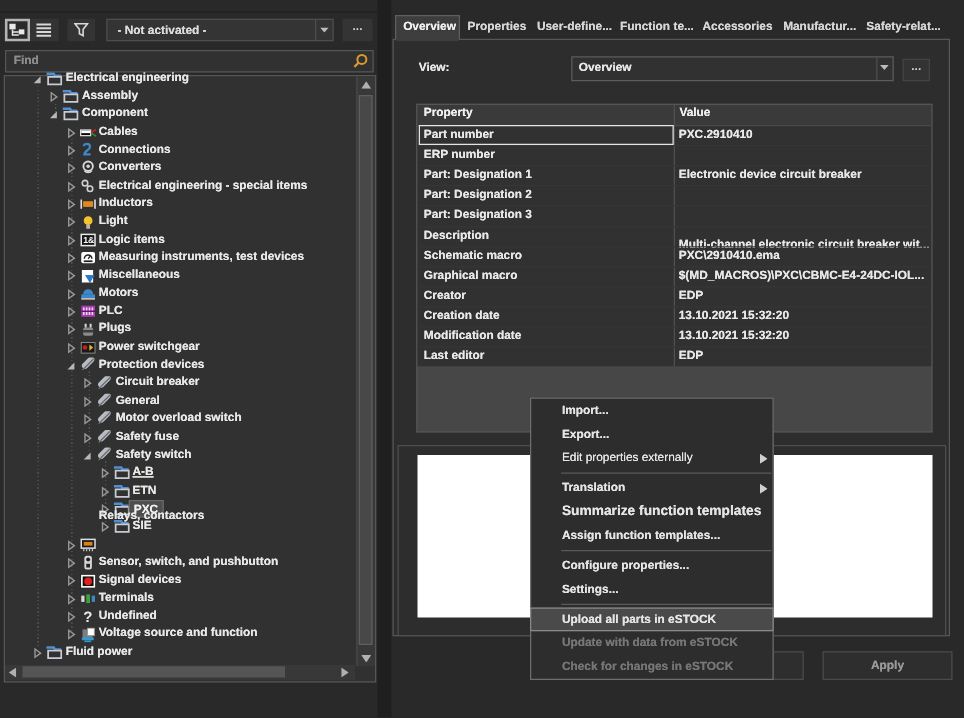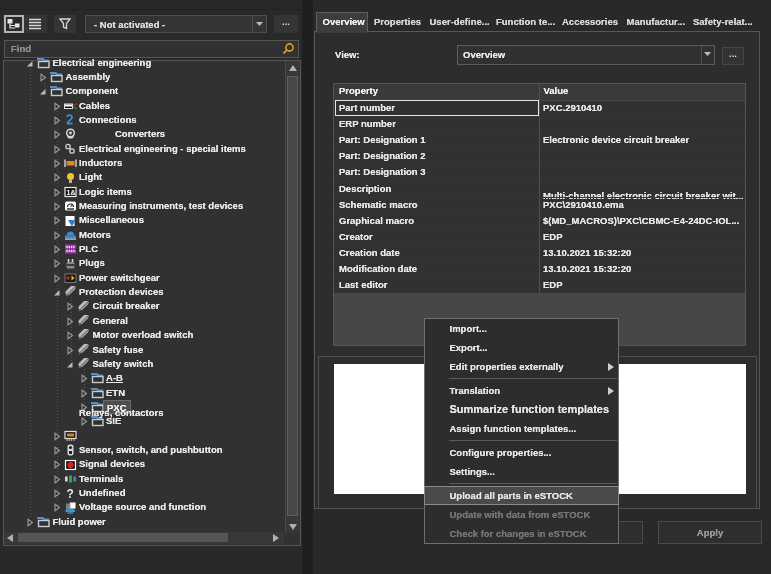--- a/index.html
+++ b/index.html
@@ -85,21 +85,21 @@
   </svg>
 <div class="abs txt" style="left:79.0px;top:112.9px;height:14.35px;line-height:14.35px;">Connections</div>
 <svg class="abs" style="left:52.5px;top:130.25px;" width="8" height="9" viewBox="0 0 8 9">
     <path d="M2 1.2 L6.5 4.5 L2 7.8 Z" fill="none" stroke="#999999" stroke-width="1.1"></path>
   </svg>
 <svg class="abs" style="left:63.5px;top:128.45px;" width="13" height="12" viewBox="0 0 13 12">
     <circle cx="6.5" cy="5" r="3.8" fill="none" stroke="#d8d8d8" stroke-width="1.5"></circle>
     <circle cx="6.5" cy="5" r="1.4" fill="#d8d8d8"></circle>
     <path d="M3.5 8.5 C5 10.5 8 10.5 9.5 8.5" fill="none" stroke="#d8d8d8" stroke-width="1.3"></path>
   </svg>
-<div class="abs txt" style="left:79.0px;top:127.2px;height:14.35px;line-height:14.35px;margin-left:36px;">Converters</div>
+<div class="abs txt" style="left:79.0px;top:127.2px;height:14.35px;line-height:14.35px;">Converters</div>
 <svg class="abs" style="left:52.5px;top:144.6px;" width="8" height="9" viewBox="0 0 8 9">
     <path d="M2 1.2 L6.5 4.5 L2 7.8 Z" fill="none" stroke="#999999" stroke-width="1.1"></path>
   </svg>
 <svg class="abs" style="left:63.5px;top:142.79999999999998px;" width="13" height="12" viewBox="0 0 13 12">
     <circle cx="4" cy="3.5" r="2.2" fill="none" stroke="#d0d0d0" stroke-width="1.3"></circle>
     <circle cx="8" cy="8" r="2.2" fill="none" stroke="#d0d0d0" stroke-width="1.3"></circle>
     <path d="M5.5 5 L6.8 6.3" stroke="#d0d0d0" stroke-width="1.2"></path>
   </svg>
 <div class="abs txt" style="left:79.0px;top:141.6px;height:14.35px;line-height:14.35px;">Electrical engineering - special items</div>
 <svg class="abs" style="left:52.5px;top:158.95px;" width="8" height="9" viewBox="0 0 8 9">
@@ -395,21 +395,21 @@
 <div class="abs txt" style="left:543px;top:277.1px;width:202px;height:16.1px;line-height:16.1px;overflow:hidden;">EDP</div>
 <div class="abs" style="left:333.5px;top:277.1px;width:411.5px;height:1px;background:#363636;"></div>
 <div class="abs" style="left:334.5px;top:99.5px;width:204px;height:16.5px;border:1.5px solid #e4e4e4;background:transparent;"></div>
 <div class="abs" style="left:317.5px;top:356px;width:439.5px;height:152.5px;border:1px solid #4f4f4f;"></div>
 <div class="abs" style="left:334px;top:364px;width:412px;height:129.5px;background:#ffffff;"></div>
 <div class="abs" style="left:560px;top:521px;width:83px;height:23px;background:#2e2e2e;border:1px solid #4b4b4b;"></div>
 <div class="abs" style="left:658px;top:521px;width:104px;height:23px;background:#2e2e2e;border:1px solid #4b4b4b;color:#9a9a9a;font-size:9.5px;font-weight:bold;text-align:center;line-height:21px;text-shadow:0 0 0.5px currentColor;">Apply</div>
 <div class="abs" style="left:423.5px;top:317.5px;width:195.5px;height:226.5px;background:#2d2d2d;border:1px solid #6e6e6e;"></div>
 <div class="abs" style="left:449.5px;top:319.0px;height:19px;line-height:19px;font-size:9.5px;font-weight:bold;color:#e5e5e5;white-space:nowrap;text-shadow:0 0 0.5px currentColor;">Import...</div>
 <div class="abs" style="left:449.5px;top:338.0px;height:19px;line-height:19px;font-size:9.5px;font-weight:bold;color:#e5e5e5;white-space:nowrap;text-shadow:0 0 0.5px currentColor;">Export...</div>
-<div class="abs" style="left:449.5px;top:357.0px;height:19px;line-height:19px;font-size:9.5px;font-weight:bold;color:#e5e5e5;white-space:nowrap;text-shadow:0 0 0.5px currentColor;">Edit properties externally</div>
+<div class="abs" style="left:449.5px;top:357.0px;height:19px;line-height:19px;font-size:9.5px;font-weight:normal;color:#e5e5e5;white-space:nowrap;text-shadow:0 0 0.5px currentColor;">Edit properties externally</div>
 <svg class="abs" style="left:608px;top:362.5px;" width="6" height="8" viewBox="0 0 6 8">
     <path d="M0 0 L0 8 L6 4 Z" fill="#d0d0d0"></path>
   </svg>
 <div class="abs" style="left:449px;top:378.0px;width:168px;height:1px;background:#5a5a5a;"></div>
 <div class="abs" style="left:449.5px;top:381.0px;height:19px;line-height:19px;font-size:9.5px;font-weight:bold;color:#e5e5e5;white-space:nowrap;text-shadow:0 0 0.5px currentColor;">Translation</div>
 <svg class="abs" style="left:608px;top:386.5px;" width="6" height="8" viewBox="0 0 6 8">
     <path d="M0 0 L0 8 L6 4 Z" fill="#d0d0d0"></path>
   </svg>
 <div class="abs" style="left:449.5px;top:400.0px;height:19px;line-height:19px;font-size:11px;font-weight:bold;color:#e5e5e5;white-space:nowrap;text-shadow:0 0 0.5px currentColor;">Summarize function templates</div>
 <div class="abs" style="left:449.5px;top:419.0px;height:19px;line-height:19px;font-size:9.5px;font-weight:bold;color:#e5e5e5;white-space:nowrap;text-shadow:0 0 0.5px currentColor;">Assign function templates...</div>

